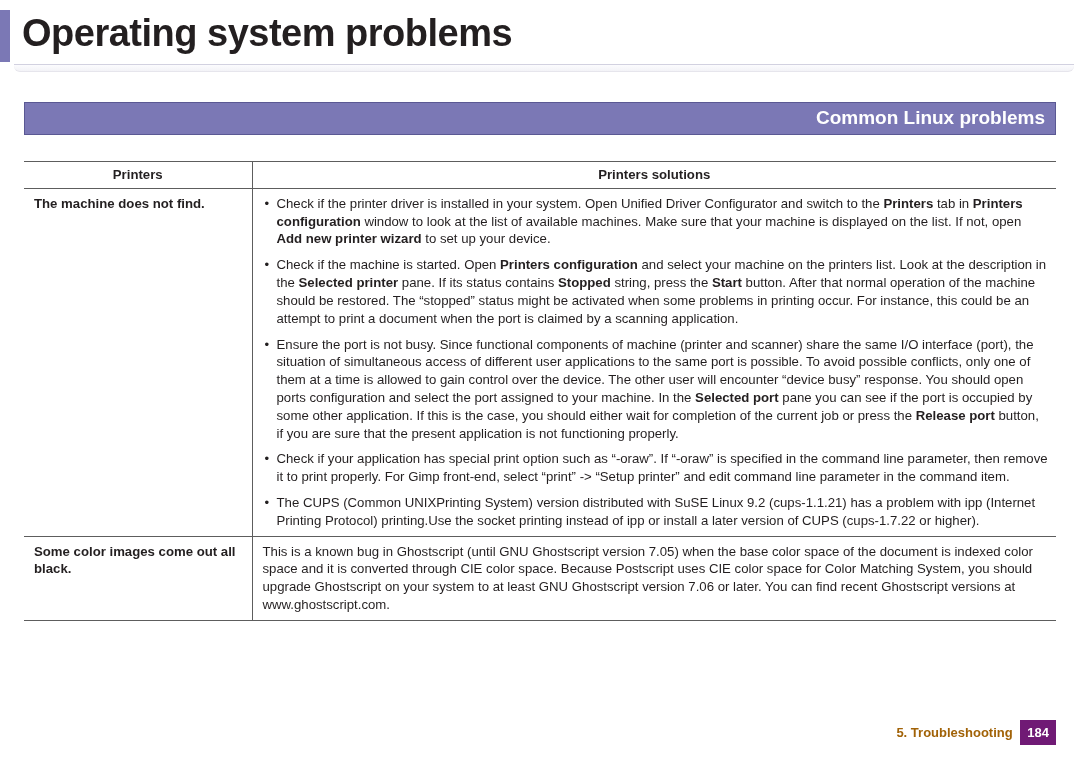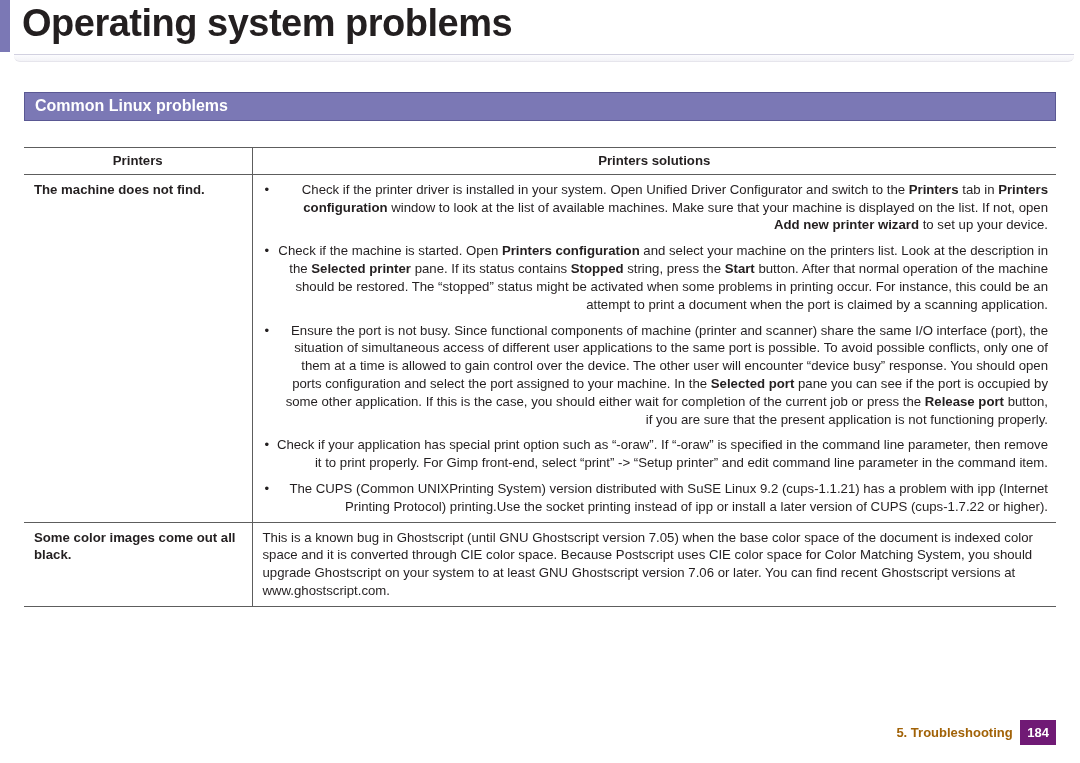--- a/index.html
+++ b/index.html
@@ -9,20 +9,21 @@
     width: 1080px;
     height: 763px;
     position: relative;
     overflow: hidden;
     color: #231f20;
   }
   .title-block {
     position: relative;
     height: 62px;
     margin-bottom: 0;
+    margin-top: 10px;
   }
   .title-block .accent {
     position: absolute;
     left: 0;
     top: 0;
     width: 10px;
     height: 52px;
     background: #7b78b5;
   }
   .page-title {
@@ -42,24 +43,25 @@
     border-bottom: 1px solid #e6e5ec;
     border-radius: 0 0 6px 6px;
     background: linear-gradient(#fcfcfe,#f3f3f7);
   }
   .content {
     padding: 30px 24px 0 24px;
   }
   .section-bar {
     background: #7b78b5;
     color: #fff;
-    font-size: 16px;
+    font-size: 19px;
     font-weight: 700;
     padding: 4px 10px 5px 10px;
     border: 1px solid #5a5893;
+    text-align: right;
   }
   table.troubleshoot {
     width: 100%;
     border-collapse: collapse;
     margin-top: 26px;
     font-size: 13.2px;
     line-height: 1.35;
   }
   table.troubleshoot th {
     border-top: 1px solid #5d5d5d;
@@ -83,21 +85,20 @@
   }
   ul.bullets {
     list-style: none;
     padding: 0;
     margin: 0;
   }
   ul.bullets > li {
     position: relative;
     padding-left: 14px;
     margin-bottom: 8px;
-    text-align: right;
   }
   ul.bullets > li:last-child { margin-bottom: 0; }
   ul.bullets > li::before {
     content: "•";
     position: absolute;
     left: 2px;
     top: 0;
   }
   .bold { font-weight: 700; }
   .footer {

